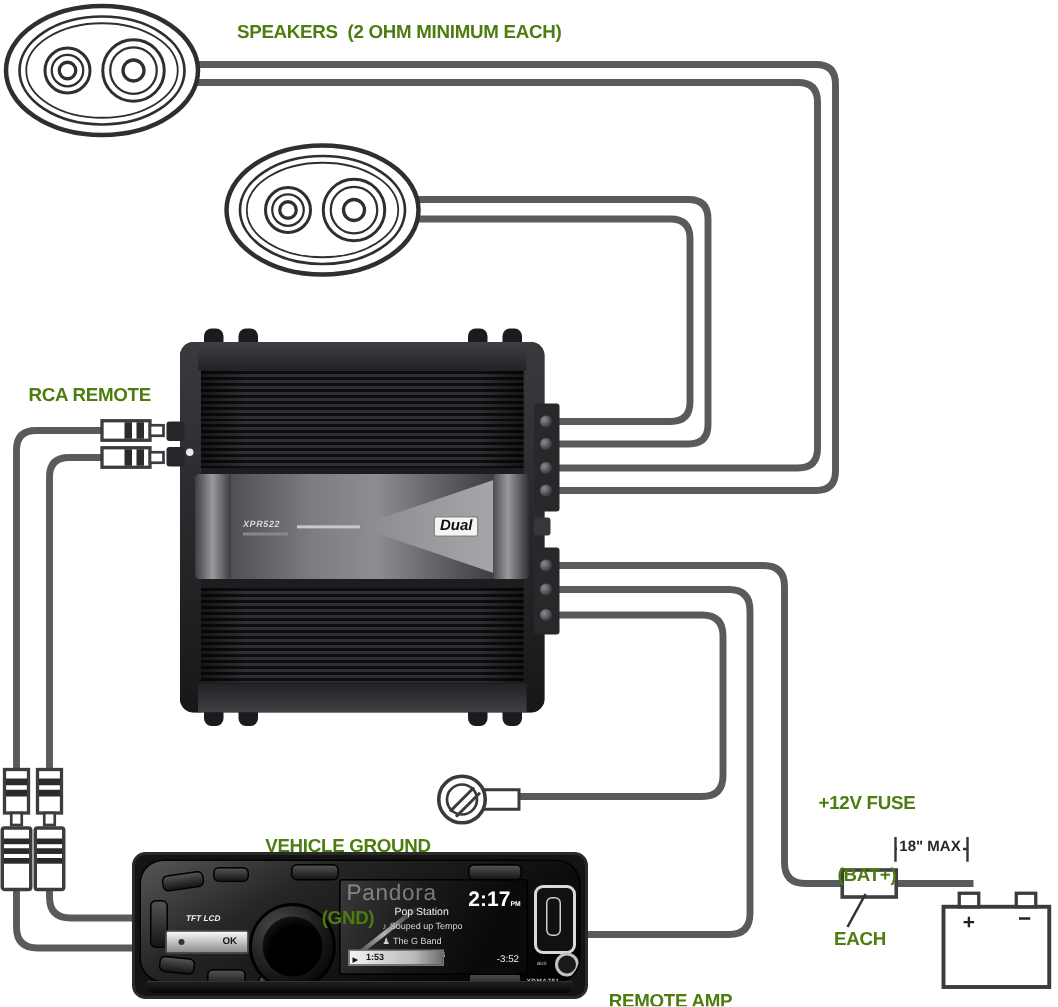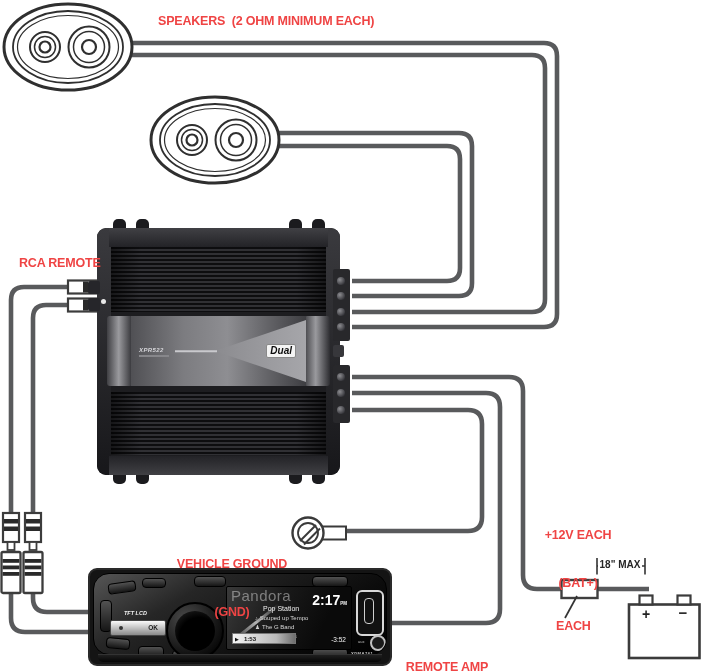--- a/index.html
+++ b/index.html
@@ -1,23 +1,23 @@
 <!DOCTYPE html>
 <html><head>
 <meta charset="utf-8">
 <style>
   html,body{margin:0;padding:0;background:#fff;}
   #stage{position:relative;width:705px;height:671px;background:#fff;overflow:hidden;
          font-family:"Liberation Sans",sans-serif;}
   svg{position:absolute;left:0;top:0;}
-  .lbl{position:absolute;color:#ef4444;font-weight:bold;font-size:12.5px;
+  .lbl{position:absolute;color:#4d7c0f;font-weight:bold;font-size:12.5px;
        letter-spacing:-0.2px;white-space:pre;line-height:1.3;z-index:6;}
   .lbl.center{text-align:center;}
   
-  #amp{position:absolute;left:97px;top:219px;width:243px;height:265px;z-index:3;}
+  #amp{position:absolute;left:120px;top:219px;width:243px;height:265px;z-index:3;}
   .foot{position:absolute;width:36px;height:16px;}
   .foot div{position:absolute;top:0;width:13px;height:16px;background:#1b1b1e;}
   .foot.top div{border-radius:5px 5px 2px 2px;}
   .foot.bot div{border-radius:2px 2px 5px 5px;}
   .foot div:first-child{left:0;} .foot div:last-child{left:23px;}
   #amp-body{position:absolute;left:0;top:9px;width:243px;height:247px;background:#1d1d20;
             border-radius:9px;overflow:hidden;}
   .sidecol{position:absolute;top:0;bottom:0;width:14px;background:linear-gradient(180deg,#3a3a3e,#17171a);}
   .cap{position:absolute;left:12px;right:12px;height:19px;}
   .fins{position:absolute;left:14px;right:14px;
@@ -284,21 +284,21 @@
     <div id="hu-lip"></div>
   </div>
 
   <div class="lbl" style="left:158px;top:13px;">SPEAKERS  (2 OHM MINIMUM EACH)</div>
   <div class="lbl" style="left:19px;top:255px;">RCA REMOTE</div>
   <div class="lbl center" style="left:172px;top:523px;width:120px;">
     <div>VEHICLE GROUND</div>
     <div>(GND)</div>
   </div>
   <div class="lbl center" style="left:527px;top:494px;width:102px;">
-    <div>+12V EACH</div>
+    <div>+12V FUSE</div>
     <div>(BAT+)</div>
   </div>
   <div id="dim-label">18" MAX</div>
   <div class="lbl" style="left:556px;top:618px;">EACH</div>
   <div class="lbl center" style="left:394px;top:626px;width:106px;">
     <div>REMOTE AMP</div>
     
   </div>
   <div class="batt-sign" style="left:638px;top:606px;font-size:14px;">+</div>
   <div class="batt-sign" style="left:675px;top:604px;font-size:15px;">−</div>

